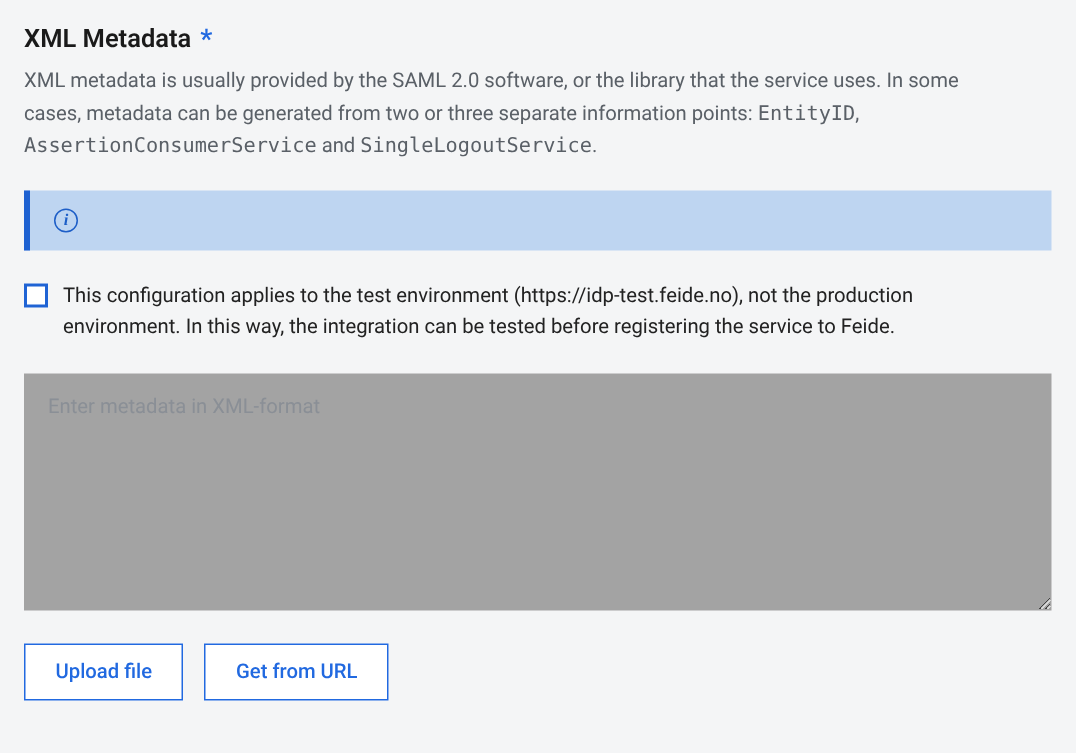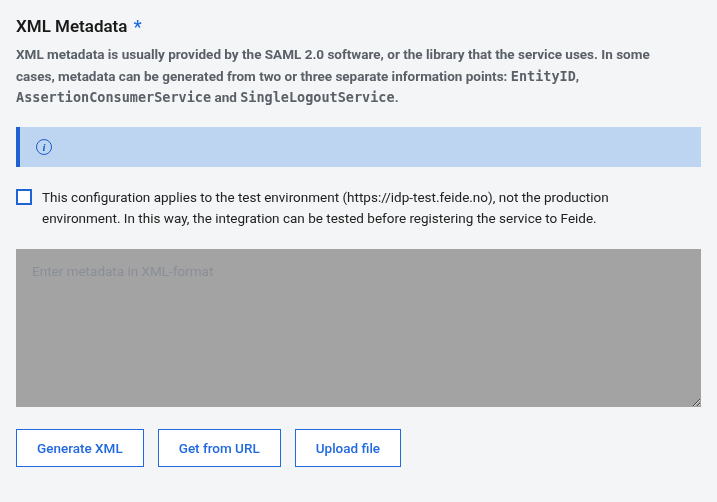--- a/index.html
+++ b/index.html
@@ -27,21 +27,20 @@
       color: #2169e0;
       font-size: 18px;
       line-height: 1;
     }
     .description {
       color: #5a6067;
       font-size: 13.5px;
       line-height: 1.6;
       margin-bottom: 18px;
       max-width: 660px;
-      font-weight: bold;
     }
     .description .mono {
       font-family: ui-monospace, SFMono-Regular, Menlo, Consolas, monospace;
     }
     .info-banner {
       background: #bed5f1;
       border-left: 4px solid #1e61d1;
       padding: 12px 16px;
       display: flex;
       align-items: center;
@@ -138,19 +137,18 @@
 </div>
 
 <div class="checkbox-row">
   <div class="checkbox-box"></div>
   <label class="checkbox-label">This configuration applies to the test environment (https://idp-test.feide.no), not the production environment. In this way, the integration can be tested before registering the service to Feide.</label>
 </div>
 
 <textarea class="metadata-textarea" placeholder="Enter metadata in XML-format" style=""></textarea>
 
 <div class="button-row">
-  <button class="action-button">Generate XML</button>
+  <button class="action-button">Upload file</button>
   <button class="action-button">Get from URL</button>
-  <button class="action-button">Upload file</button>
 </div>
 
 
 
 
 </body></html>

